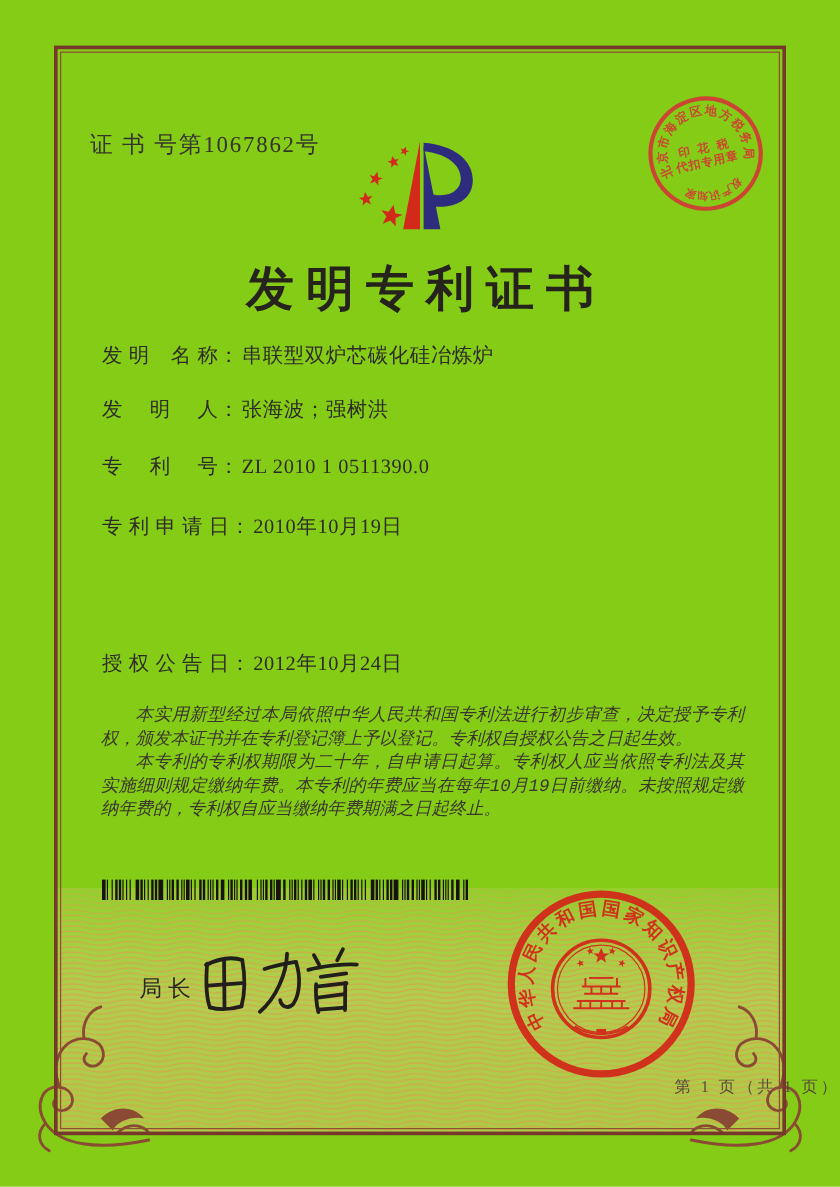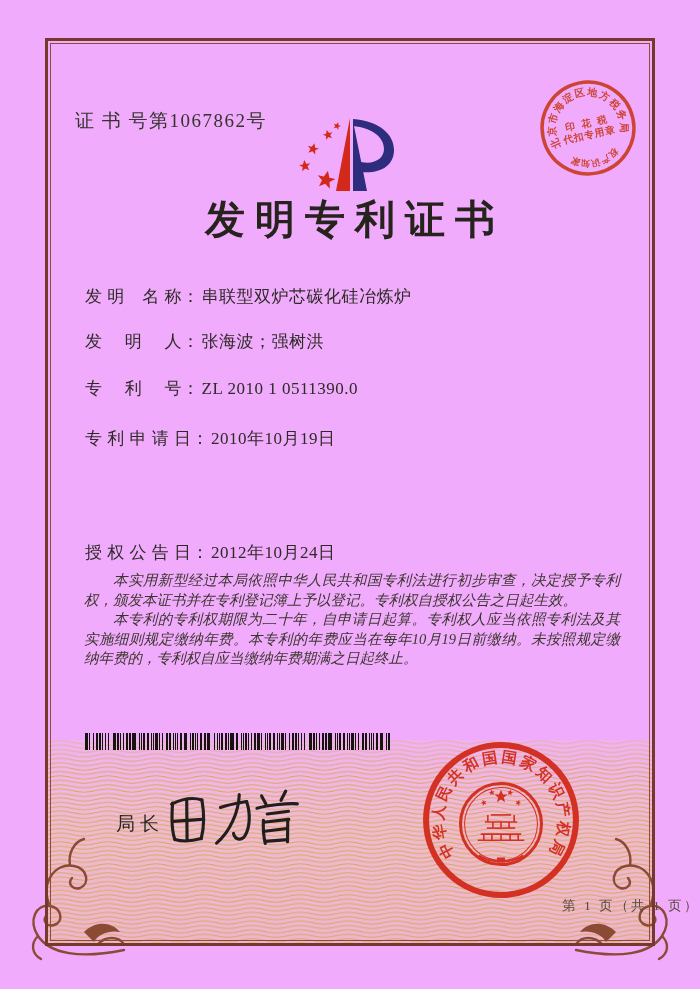--- a/index.html
+++ b/index.html
@@ -1,49 +1,49 @@
 <!DOCTYPE html>
 <html><head>
 <meta charset="utf-8">
 <style>
   html,body{margin:0;padding:0;}
   #page{
     position:relative;width:700px;height:989px;overflow:hidden;
-    background:#f0abfc;
+    background:#84cc16;
     font-family:"Liberation Serif","DejaVu Serif",serif;
     color:#2e2b26;
   }
   
   #frame{
     position:absolute;left:45px;top:38px;width:604px;height:902px;
     border:3px solid #76382a;z-index:3;pointer-events:none;
   }
   #frame .inner{
     position:absolute;left:2px;top:2px;right:2px;bottom:2px;
     border:1.5px solid #8d4c36;
   }
   .abs{position:absolute;}
   #cert-no{
     left:75px;top:108px;font-size:19px;letter-spacing:1.5px;color:#35332d;
     z-index:4;white-space:nowrap;
   }
   #title{
-    left:0;top:192px;width:700px;text-align:center;
+    left:0;top:213px;width:700px;text-align:center;
     font-size:40px;font-weight:700;letter-spacing:10px;text-indent:10px;
     color:#26231d;z-index:4;font-family:"DejaVu Serif","Liberation Serif",serif;
   }
   .row{
     position:absolute;left:85px;font-size:17px;white-space:nowrap;
     color:#2e2b26;z-index:4;letter-spacing:0.5px;
   }
   .row .val{padding-left:2px;}
   #body-text{
-    left:84px;top:571px;width:536px;z-index:4;
+    left:84px;top:588px;width:536px;z-index:4;
     font-size:14.5px;line-height:19.6px;color:#3b362c;
-    text-align:justify;font-style:italic;
+    text-align:justify;font-style:italic;font-family:Liberation Mono, monospace;
   }
   #body-text p{margin:0;text-indent:2em;}
   #barcode{
     left:85px;top:733px;width:310px;height:17px;z-index:5;
   }
   #barcode i{position:absolute;top:0;height:100%;background:#17140f;display:block;}
   #director{
     left:116px;top:811px;font-size:19px;letter-spacing:5px;color:#2b2823;z-index:5;
   }
   #signature{left:163px;top:786px;z-index:5;}

